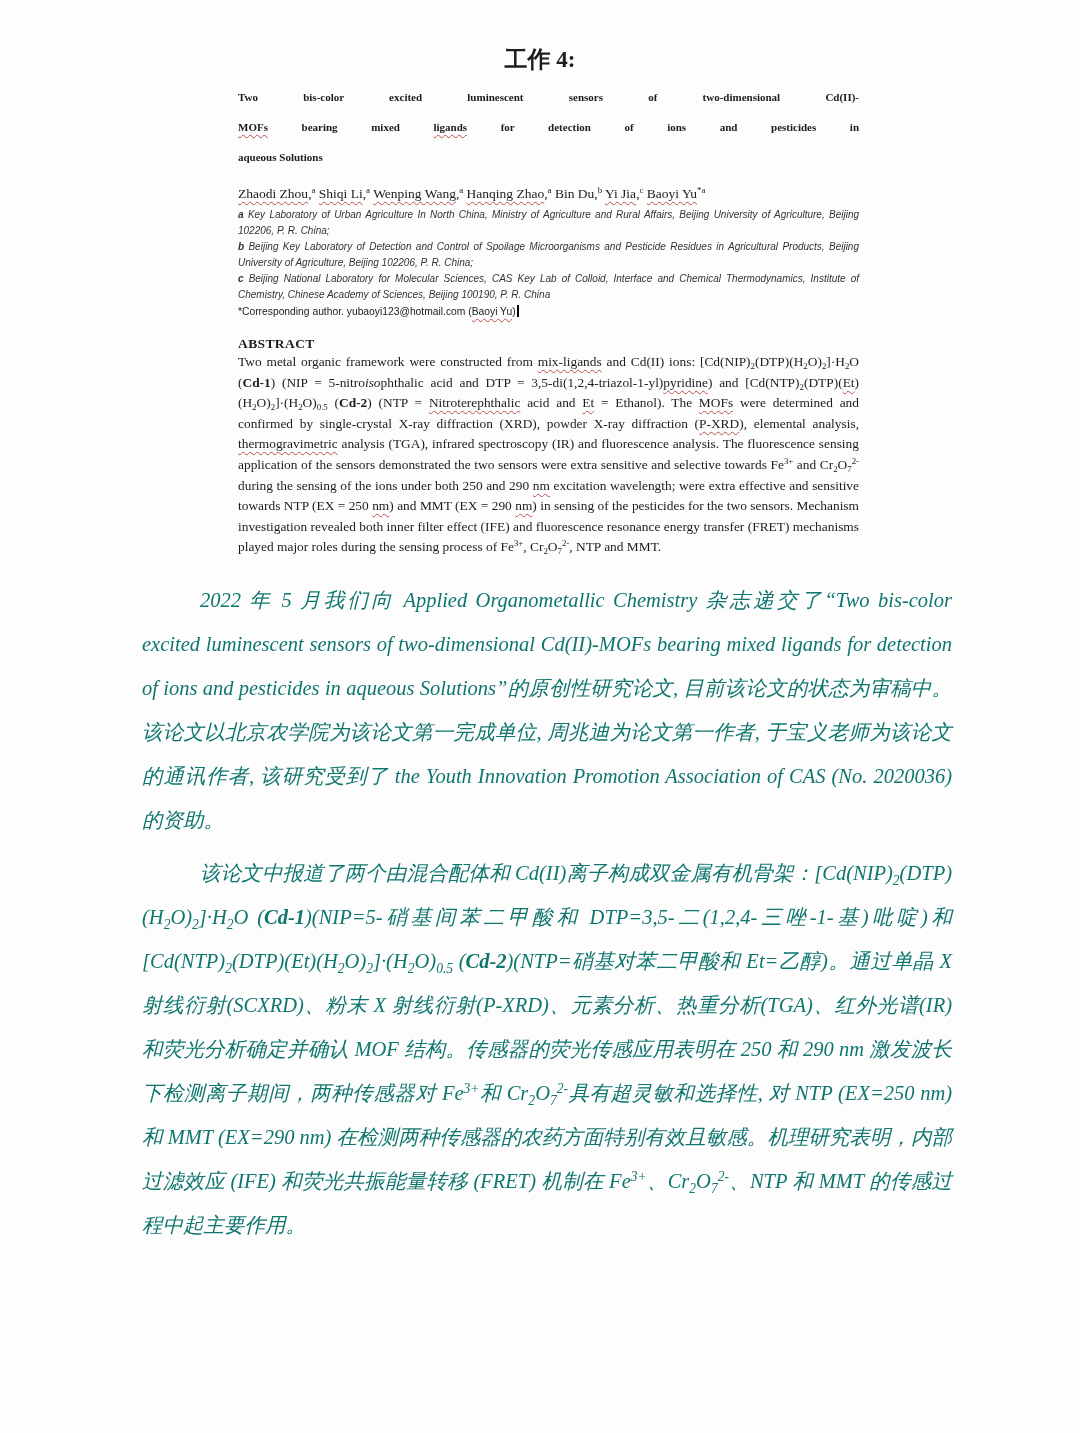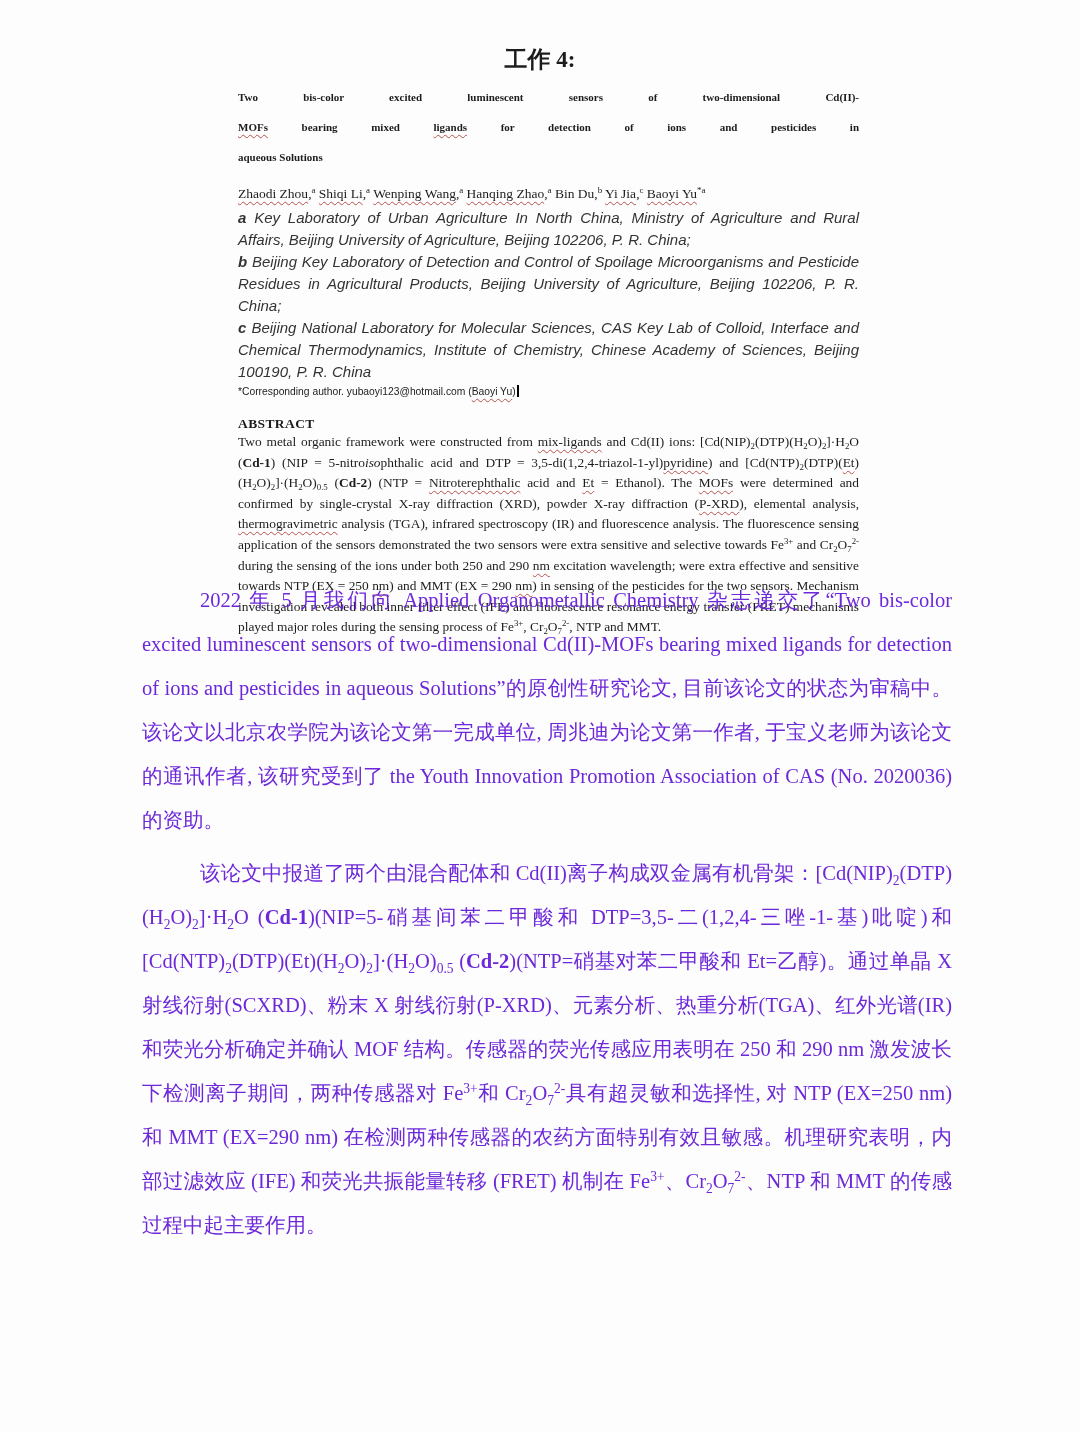--- a/index.html
+++ b/index.html
@@ -21,39 +21,39 @@
 
   
   .paper{position:absolute;left:238px;top:82px;width:621px;}
   .paper-title{font-weight:bold;font-size:11px;line-height:30px;}
   .t-line{text-align:justify;text-align-last:justify;}
   .t-line.last{text-align-last:left;}
   .authors{margin-top:13px;font-size:13.5px;line-height:18px;}
   .affils{margin-top:4px;}
   .affil{
     font-family:"Liberation Sans","DejaVu Sans",sans-serif;
-    font-style:italic;font-size:15px;line-height:22px;
+    font-style:italic;font-size:10px;line-height:16px;
     color:#333;text-align:justify;
   }
   .affil .rt-b{font-style:italic;}
   .corresp{
     font-family:"Liberation Sans","DejaVu Sans",sans-serif;
     font-size:10.3px;line-height:14px;color:#222;margin-top:2px;
   }
   .cursor{
     display:inline-block;width:2px;height:12px;background:#000;
     vertical-align:-2px;margin-left:1px;
   }
   .abstract-head{font-weight:bold;font-size:13.5px;margin-top:17px;letter-spacing:0.4px;}
   .abstract{font-size:13.4px;line-height:20.6px;text-align:justify;}
 
   
   .report{
     position:absolute;left:142px;top:578px;width:810px;
-    font-size:20.5px;line-height:44px;text-align:justify;color:#6d28d9;
+    font-size:20.5px;line-height:44px;text-align:justify;color:#0f766e;font-style:italic;
   }
   .report .para{margin:0;text-indent:58px;}
   .report .para + .para{margin-top:9px;}
 
   
   .rt-b{font-weight:bold;}
   .rt-i{font-style:italic;}
   .rt-sq{
     text-decoration-line:underline;
     text-decoration-style:wavy;

